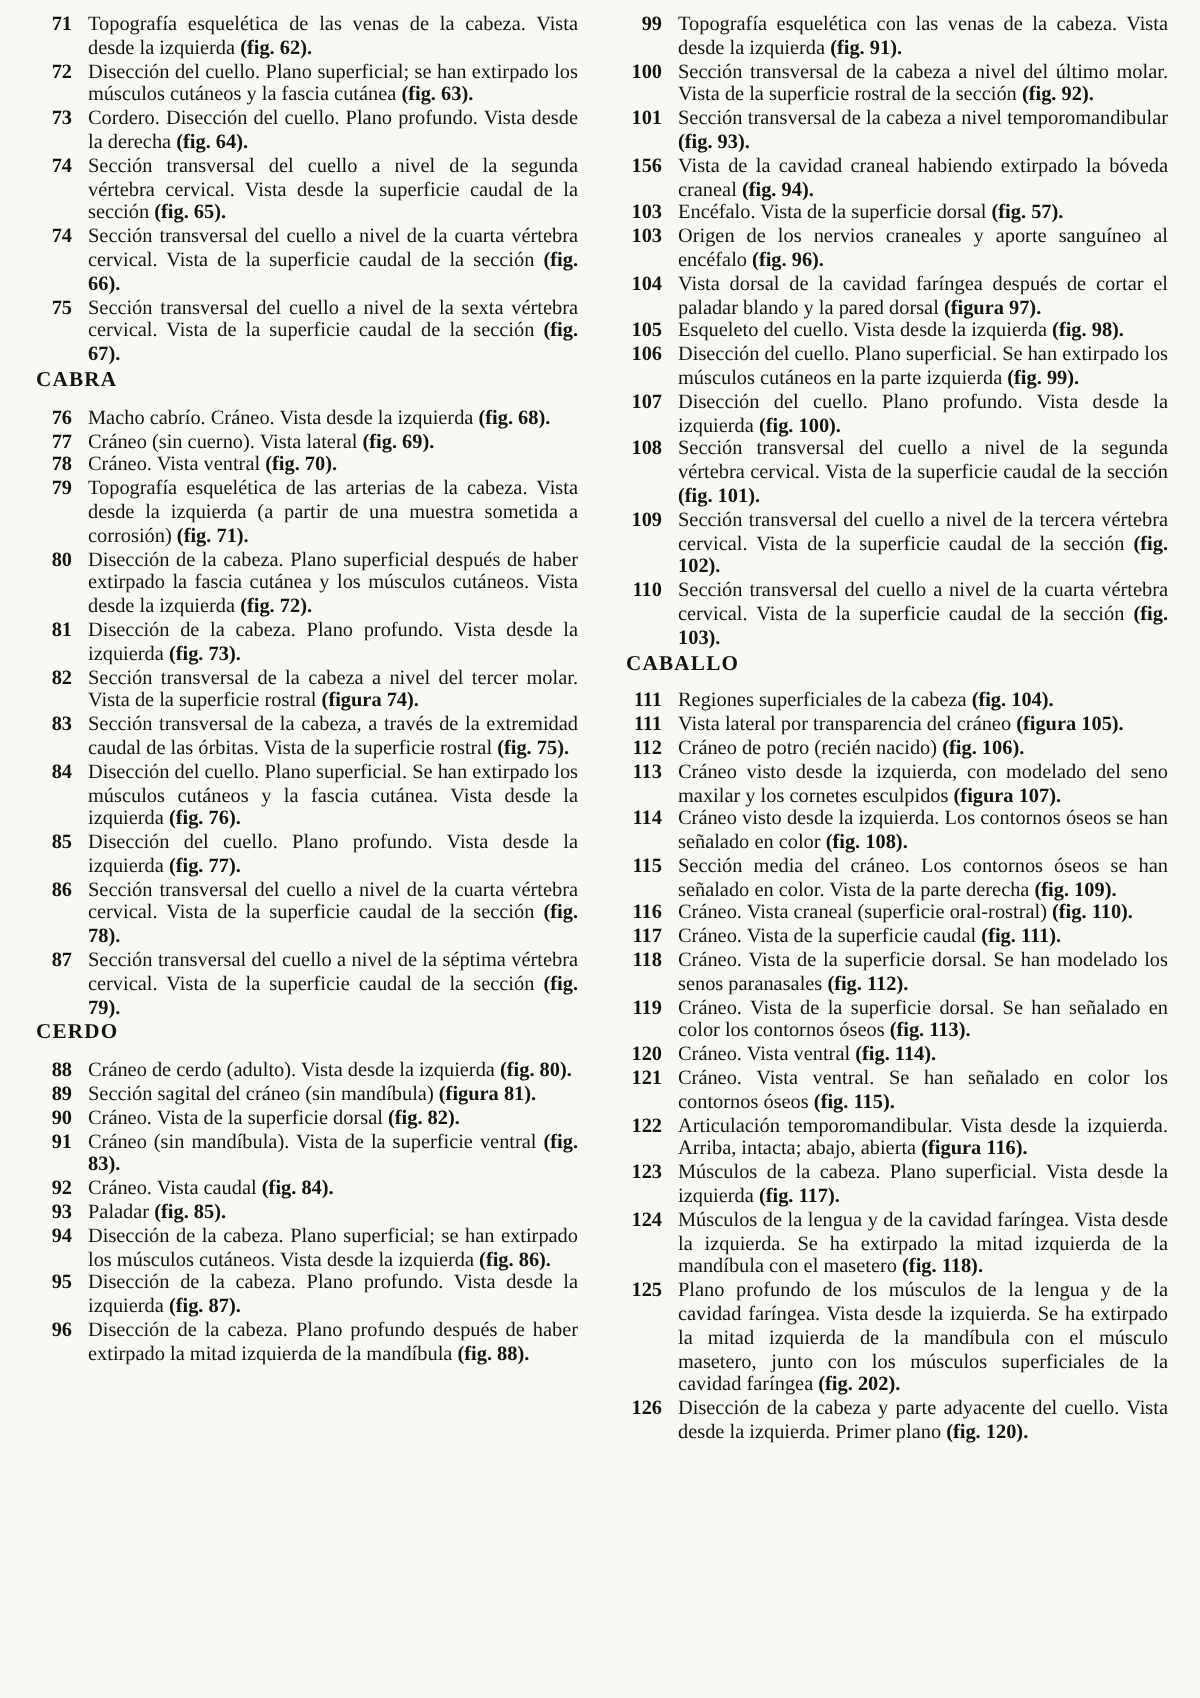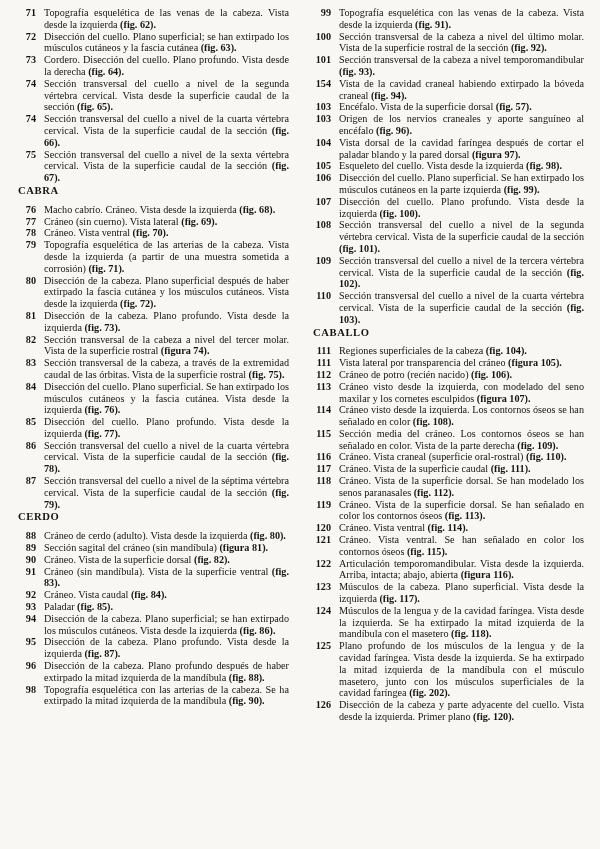--- a/index.html
+++ b/index.html
@@ -159,40 +159,36 @@
         <span class="txt">Disección de la cabeza. Plano superficial; se han extirpado los músculos cutáneos. Vista desde la izquierda <span class="fig">(fig. 86).</span></span>
       </div>
       <div class="entry">
         <span class="num">95</span>
         <span class="txt">Disección de la cabeza. Plano profundo. Vista desde la izquierda <span class="fig">(fig. 87).</span></span>
       </div>
       <div class="entry">
         <span class="num">96</span>
         <span class="txt">Disección de la cabeza. Plano profundo después de haber extirpado la mitad izquierda de la mandíbula <span class="fig">(fig. 88).</span></span>
       </div>
-      <div class="entry">
-        <span class="num">98</span>
-        <span class="txt">Topografía esquelética con las arterias de la cabeza. Se ha extirpado la mitad izquierda de la mandíbula <span class="fig">(fig. 90).</span></span>
-      </div>
     </div>
   <div class="col" id="col-1">
       <div class="entry">
         <span class="num">99</span>
         <span class="txt">Topografía esquelética con las venas de la cabeza. Vista desde la izquierda <span class="fig">(fig. 91).</span></span>
       </div>
       <div class="entry">
         <span class="num">100</span>
         <span class="txt">Sección transversal de la cabeza a nivel del último molar. Vista de la superficie rostral de la sección <span class="fig">(fig. 92).</span></span>
       </div>
       <div class="entry">
         <span class="num">101</span>
         <span class="txt">Sección transversal de la cabeza a nivel temporomandibular <span class="fig">(fig. 93).</span></span>
       </div>
       <div class="entry">
-        <span class="num">154</span>
+        <span class="num">156</span>
         <span class="txt">Vista de la cavidad craneal habiendo extirpado la bóveda craneal <span class="fig">(fig. 94).</span></span>
       </div>
       <div class="entry">
         <span class="num">103</span>
         <span class="txt">Encéfalo. Vista de la superficie dorsal <span class="fig">(fig. 57).</span></span>
       </div>
       <div class="entry">
         <span class="num">103</span>
         <span class="txt">Origen de los nervios craneales y aporte sanguíneo al encéfalo <span class="fig">(fig. 96).</span></span>
       </div>

